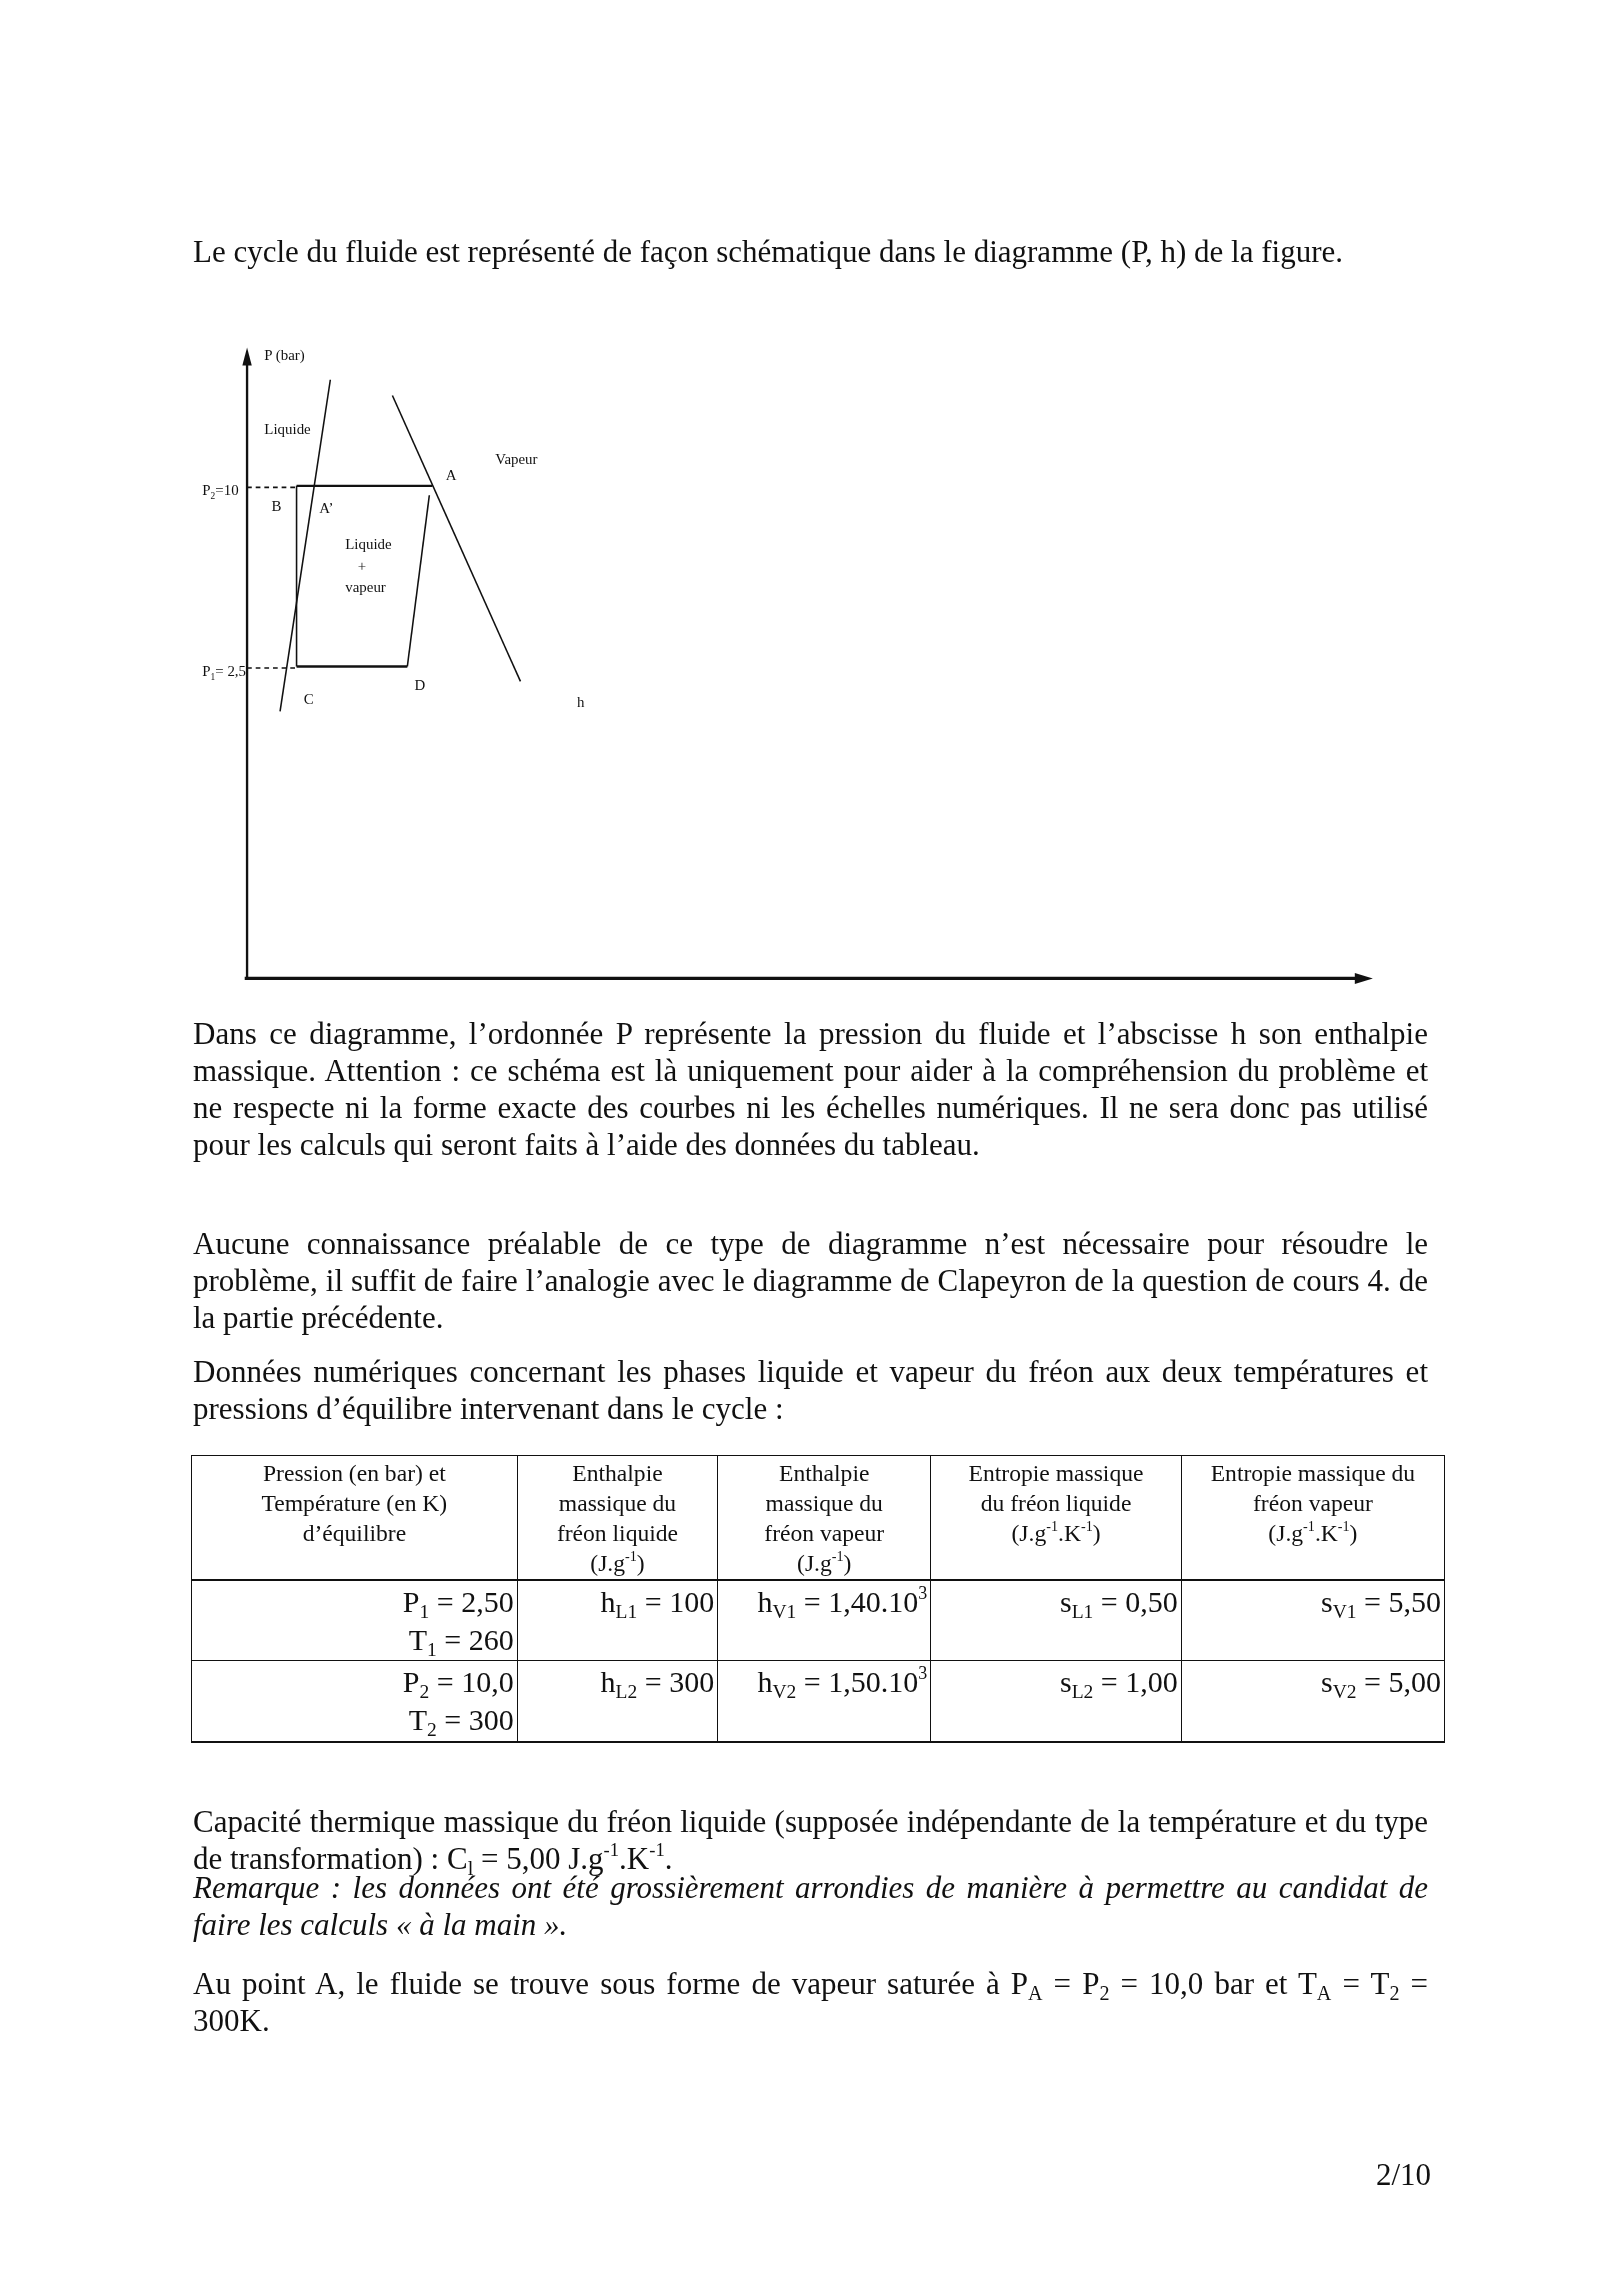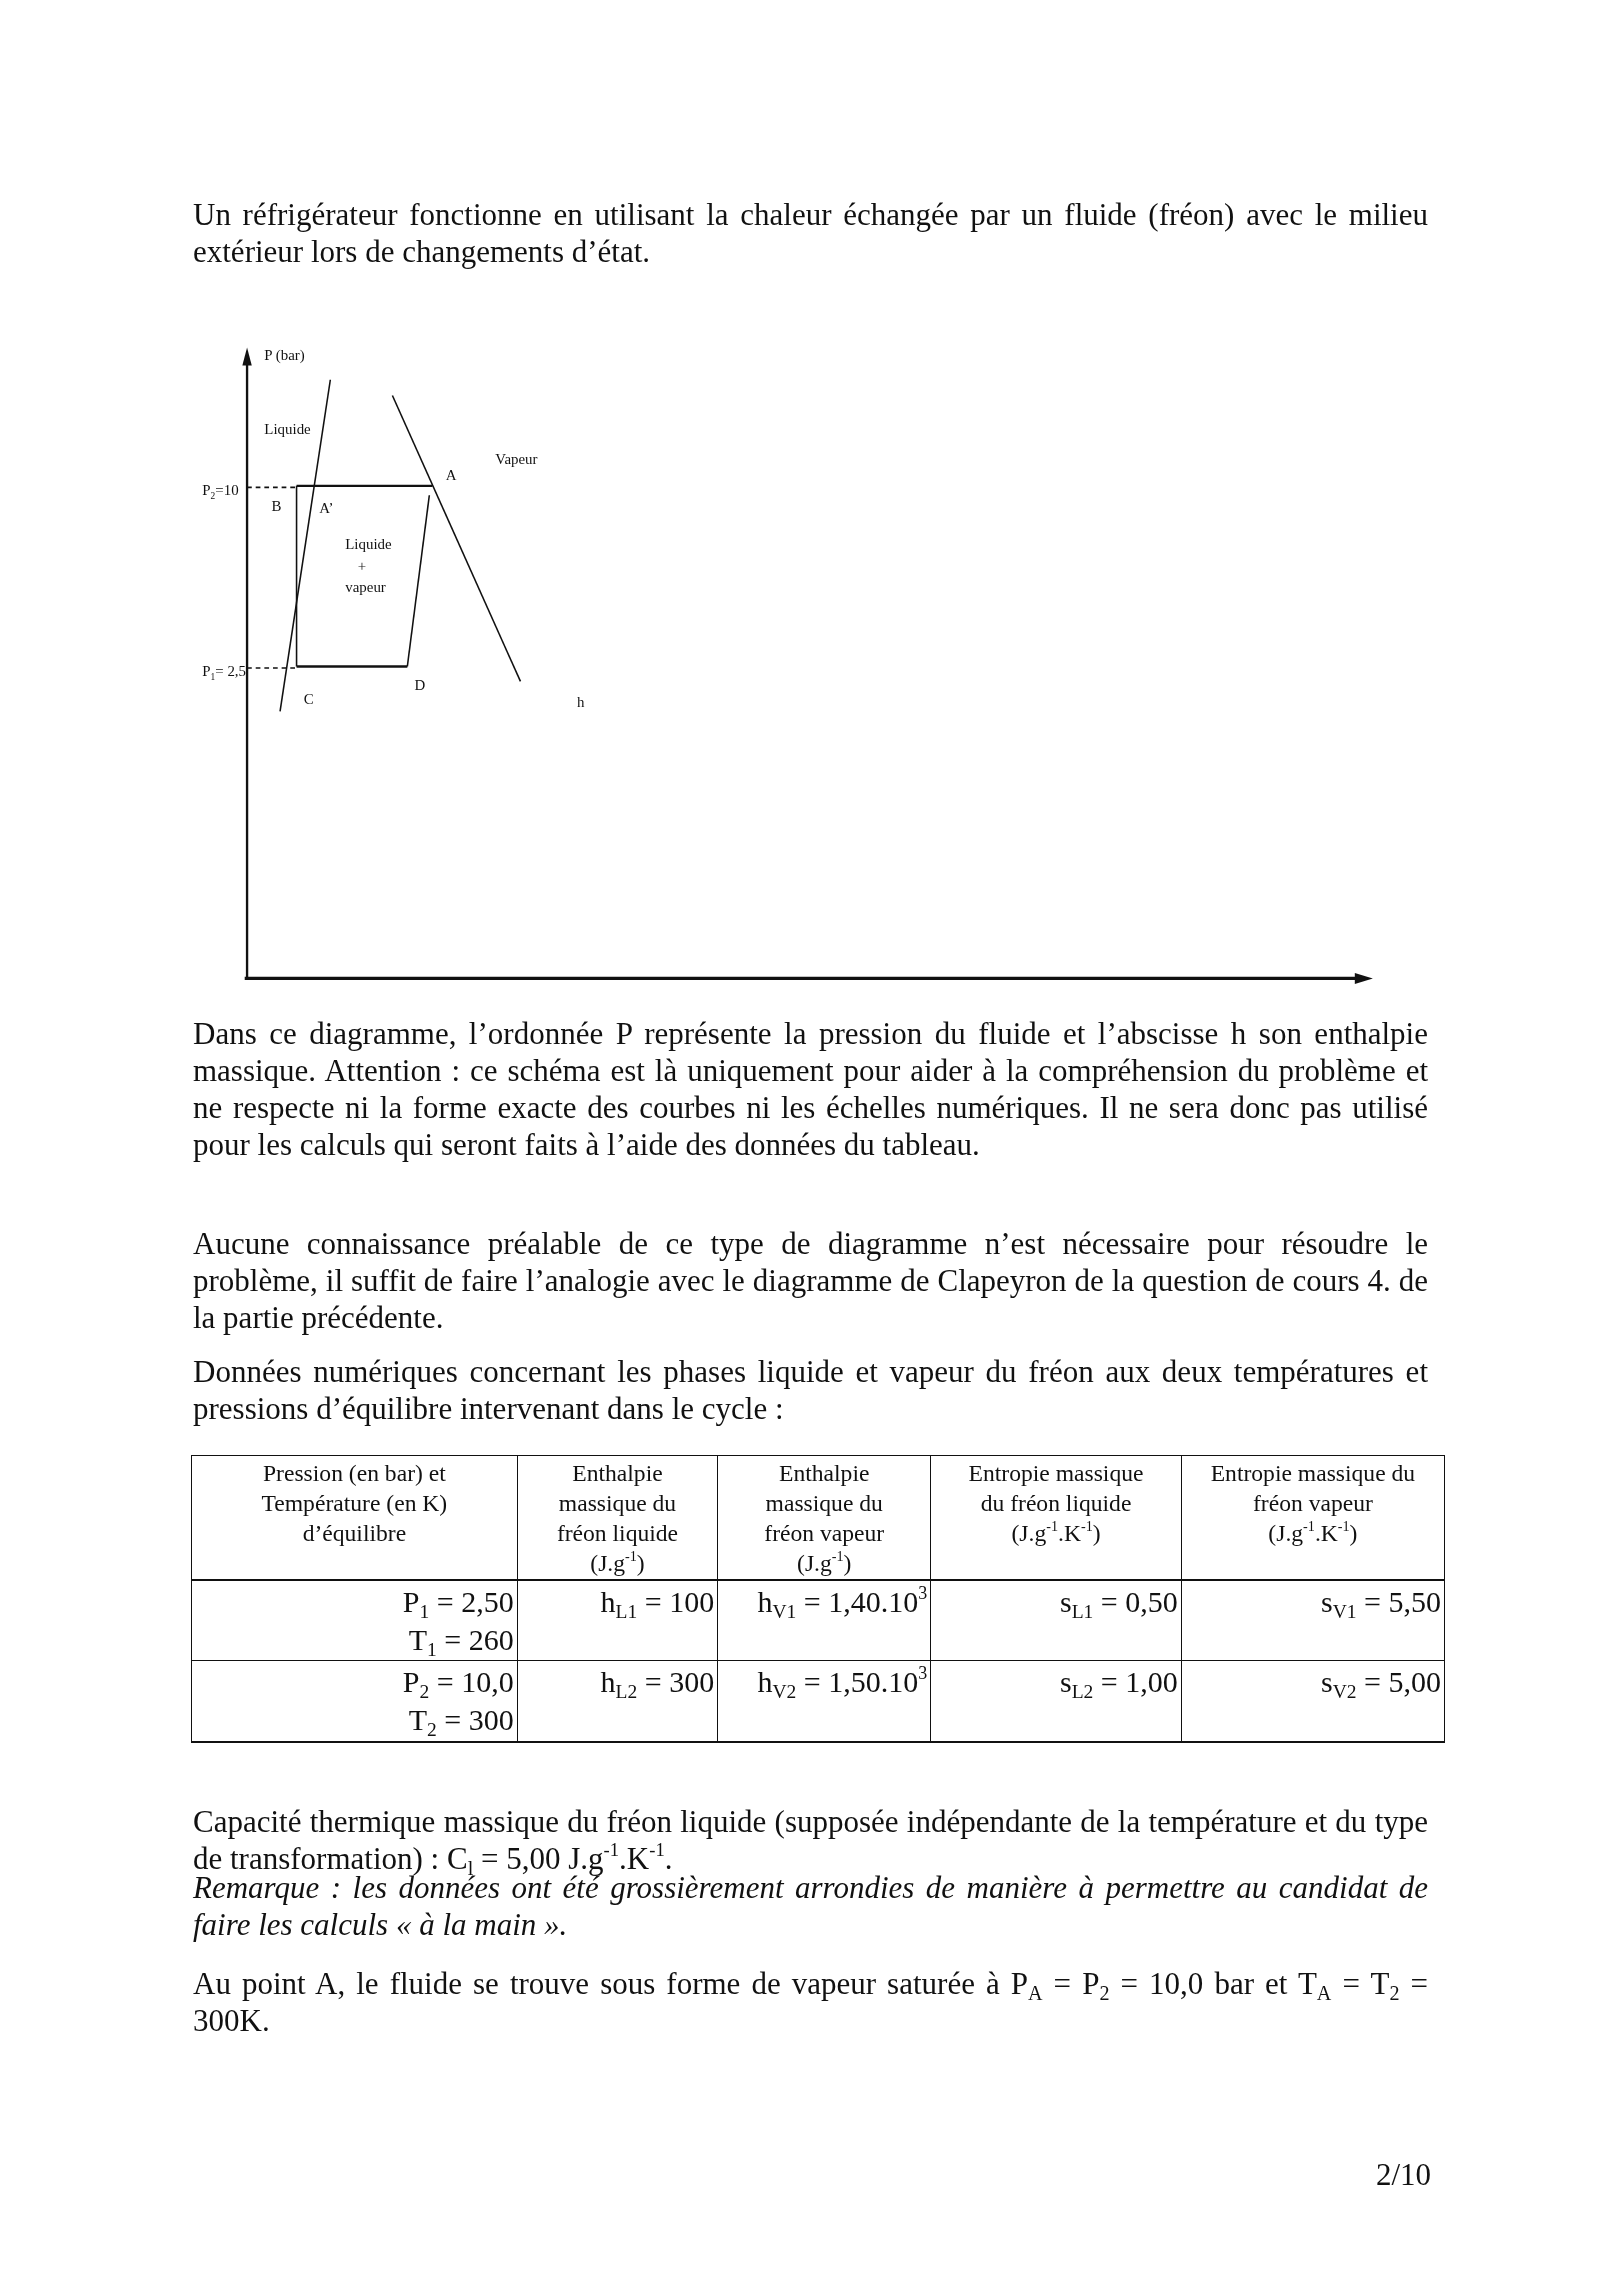--- a/index.html
+++ b/index.html
@@ -19,21 +19,22 @@
   table.data tr.hdr th { border-bottom:2.4px solid #111; }
   table.data tr:last-child td { border-bottom:2.4px solid #111; }
   sup { font-size:0.6em; vertical-align:0.7em; line-height:0; }
   sub { font-size:0.65em; vertical-align:-0.3em; line-height:0; }
   .pagenum { position:absolute; left:1352px; top:2157px; width:79px; text-align:right; font-size:31px; }
 </style>
 </head>
 <body>
 
 <p class="para" style="top:196px;">
-  <span>Un réfrigérateur fonctionne en utilisant la chaleur échangée par un fluide (fréon) avec le milieu extérieur lors de changements d’état.</span><br>
+  <br>
+  <span>Le cycle du fluide est représenté de façon schématique  dans le diagramme (P, h) de la figure.</span>
 </p>
 
 <div class="diagram">
   <svg viewBox="0 0 1600 850" xmlns="http://www.w3.org/2000/svg">
 
     <line x1="65" y1="30" x2="65" y2="815" stroke="#111" stroke-width="3"></line>
     <polygon points="65,12 59,35 71,35" fill="#111"></polygon>
 
     <line x1="62" y1="815" x2="1480" y2="815" stroke="#111" stroke-width="4"></line>
     <polygon points="1498,815 1475,808 1475,822" fill="#111"></polygon>

